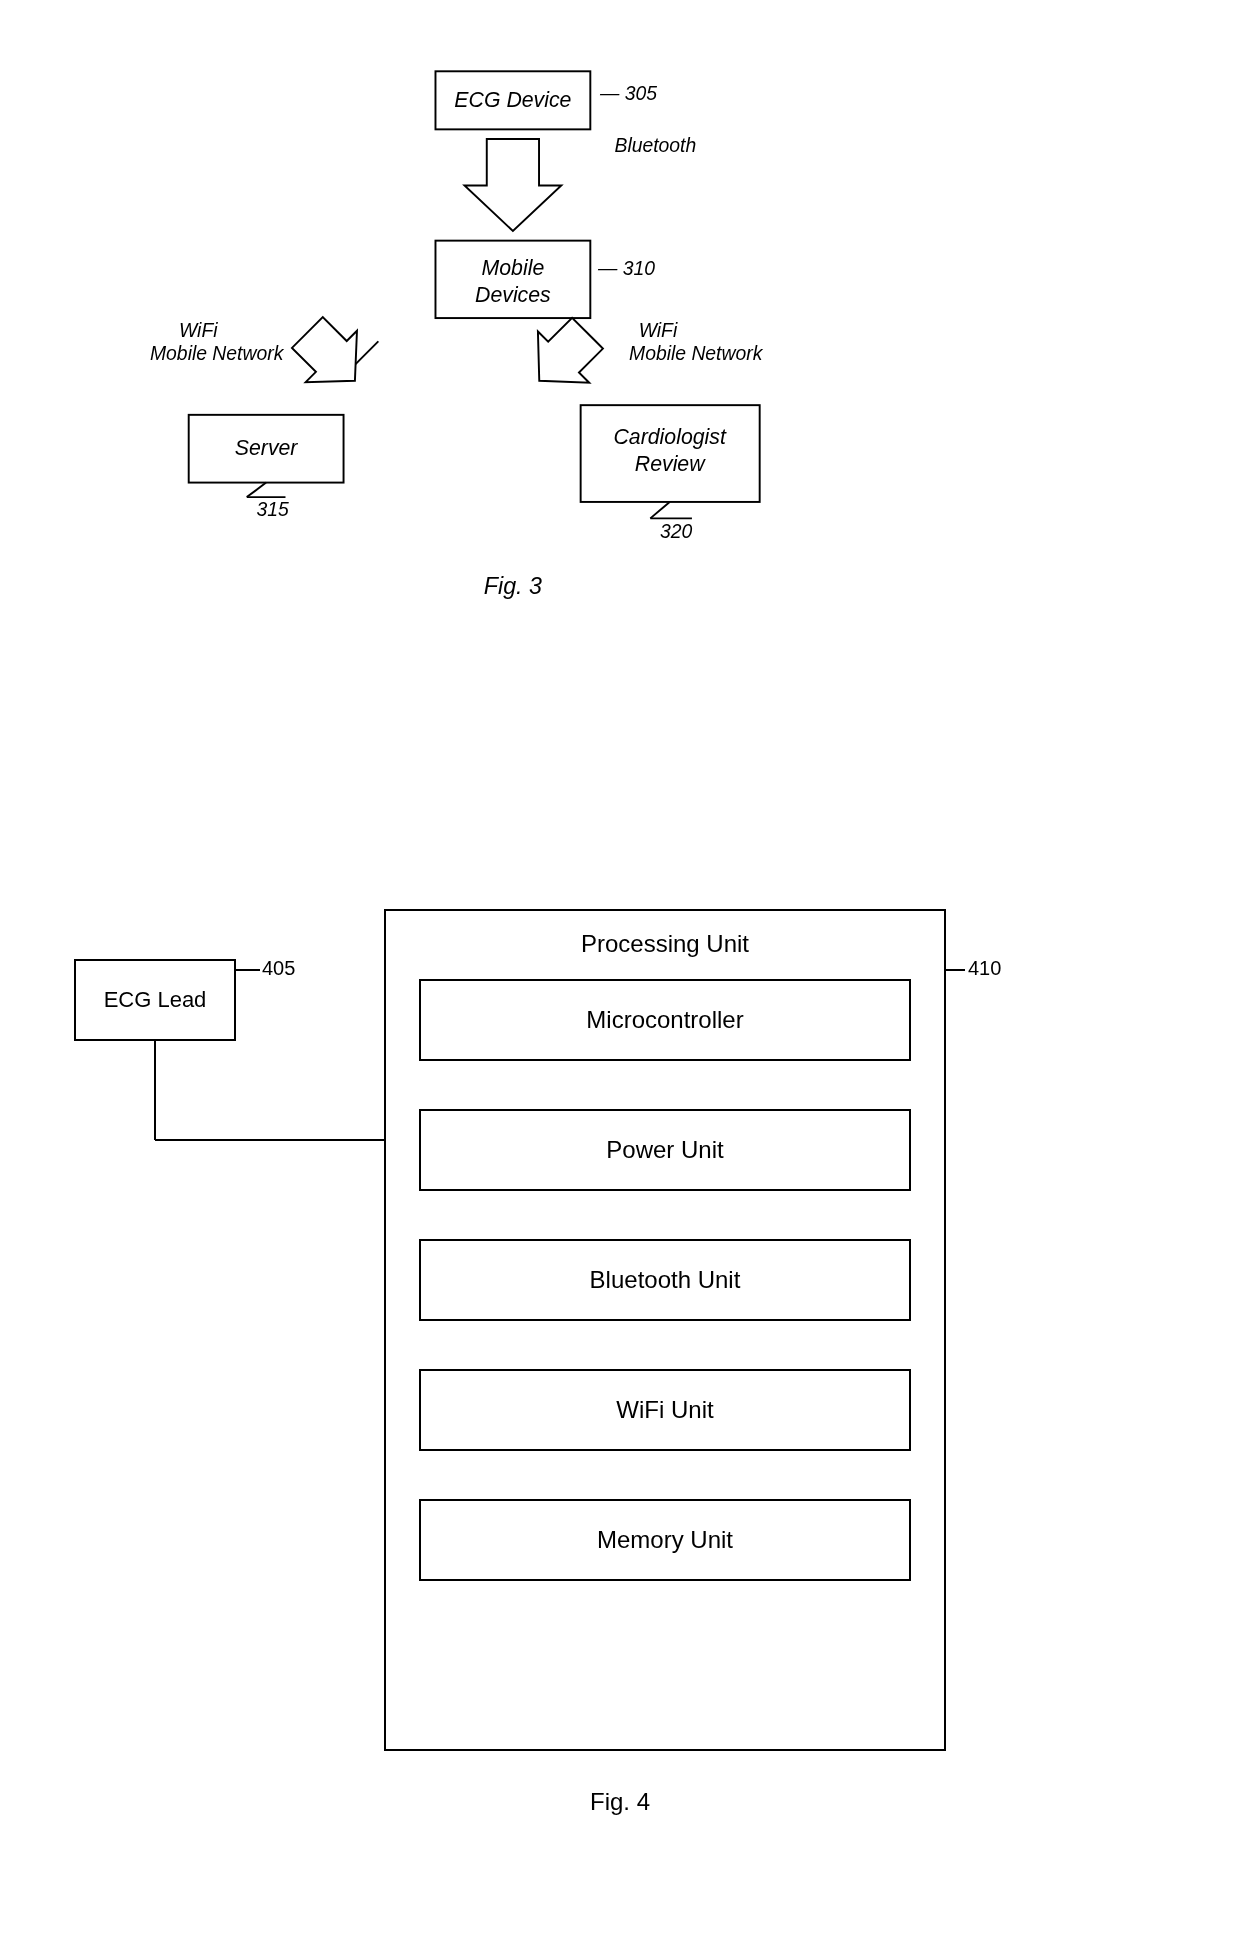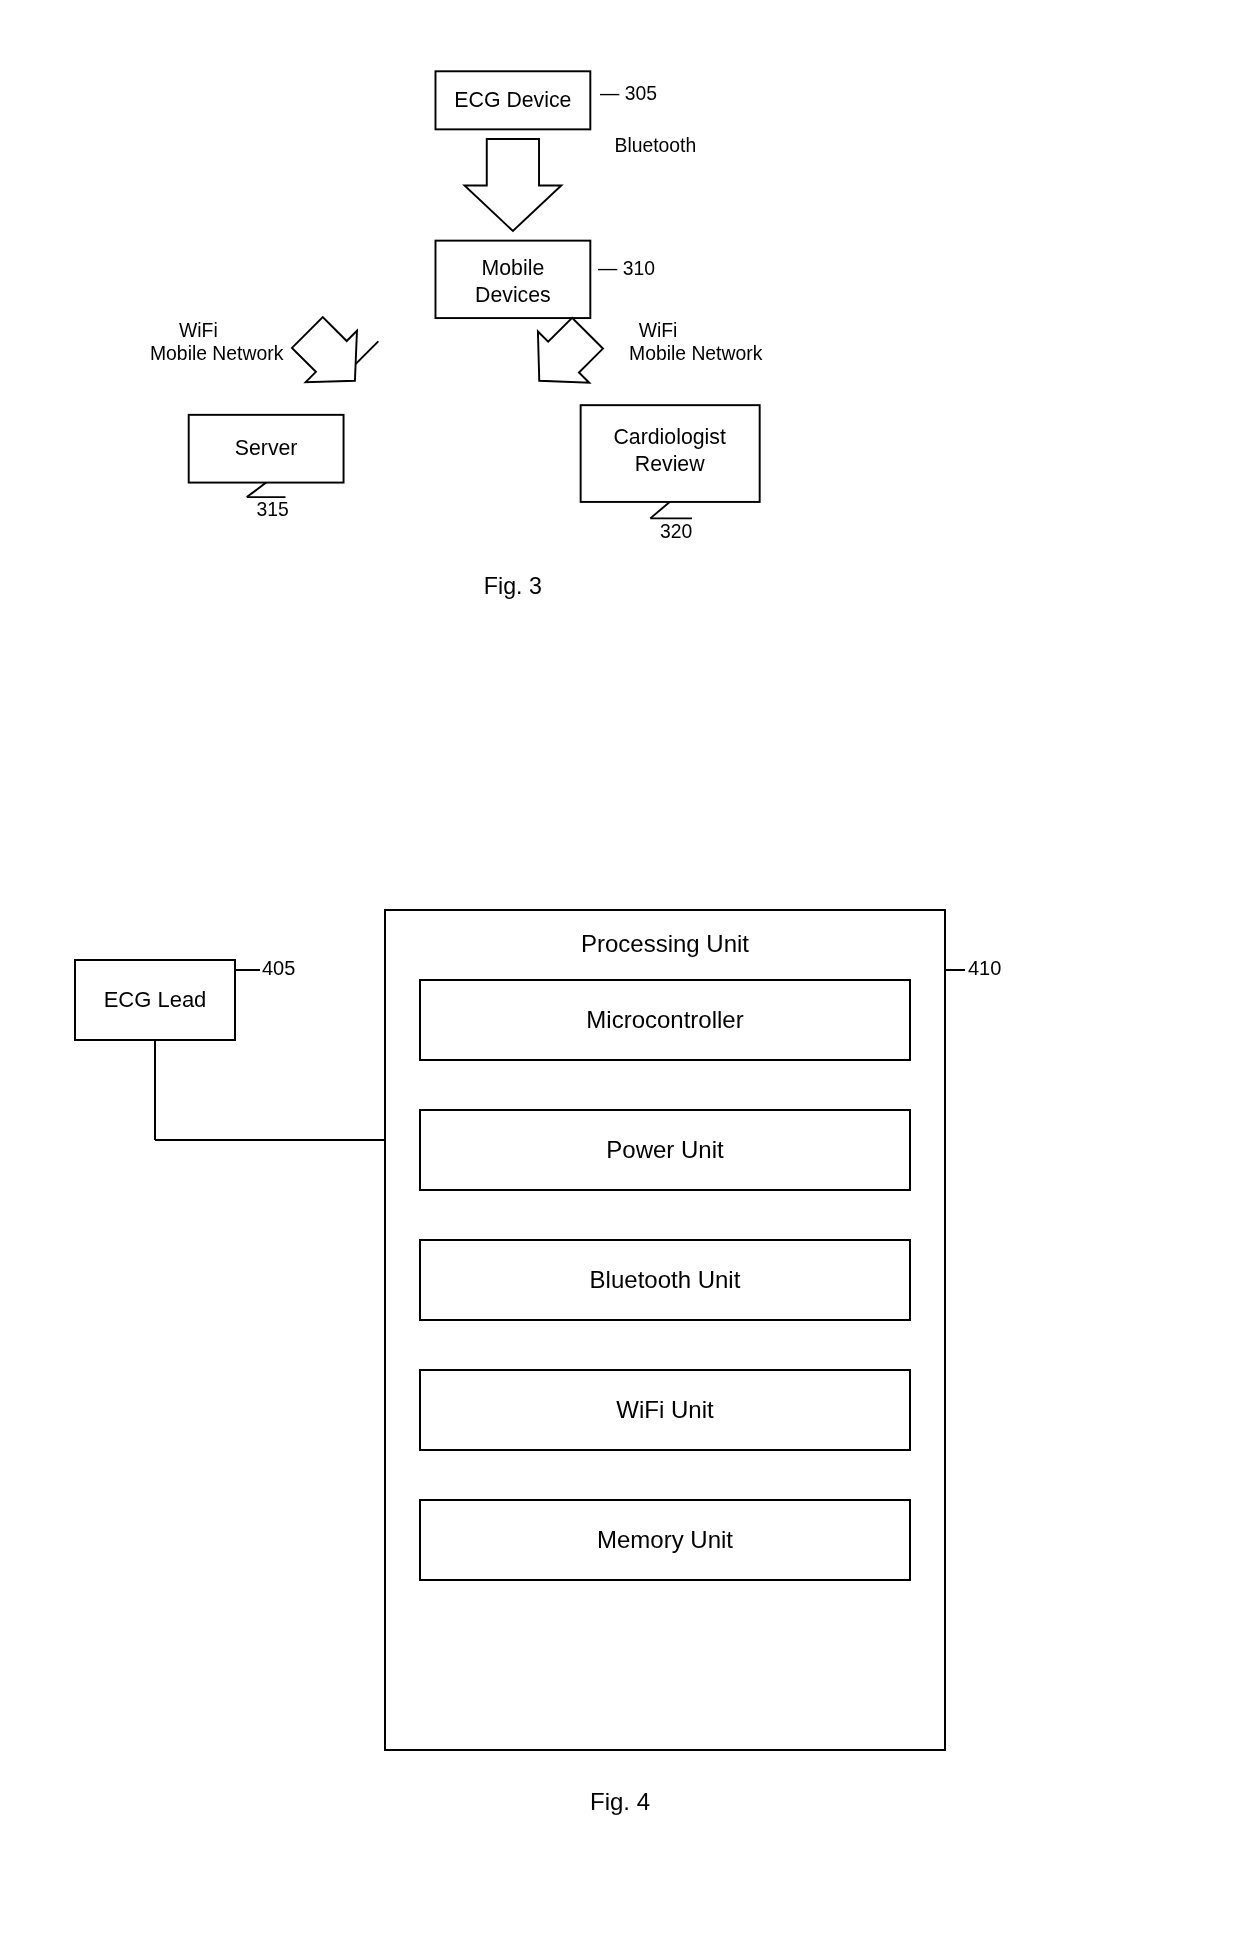--- a/index.html
+++ b/index.html
@@ -19,20 +19,21 @@
       background: #fff;
     }
 
     
     .fig3 {
       position: absolute;
       top: 30px;
       left: 0;
       width: 1200px;
       height: 760px;
+      font-style: italic;
     }
 
     
     .fig4 {
       position: absolute;
       top: 820px;
       left: 0;
       width: 1240px;
       height: 1100px;
     }

